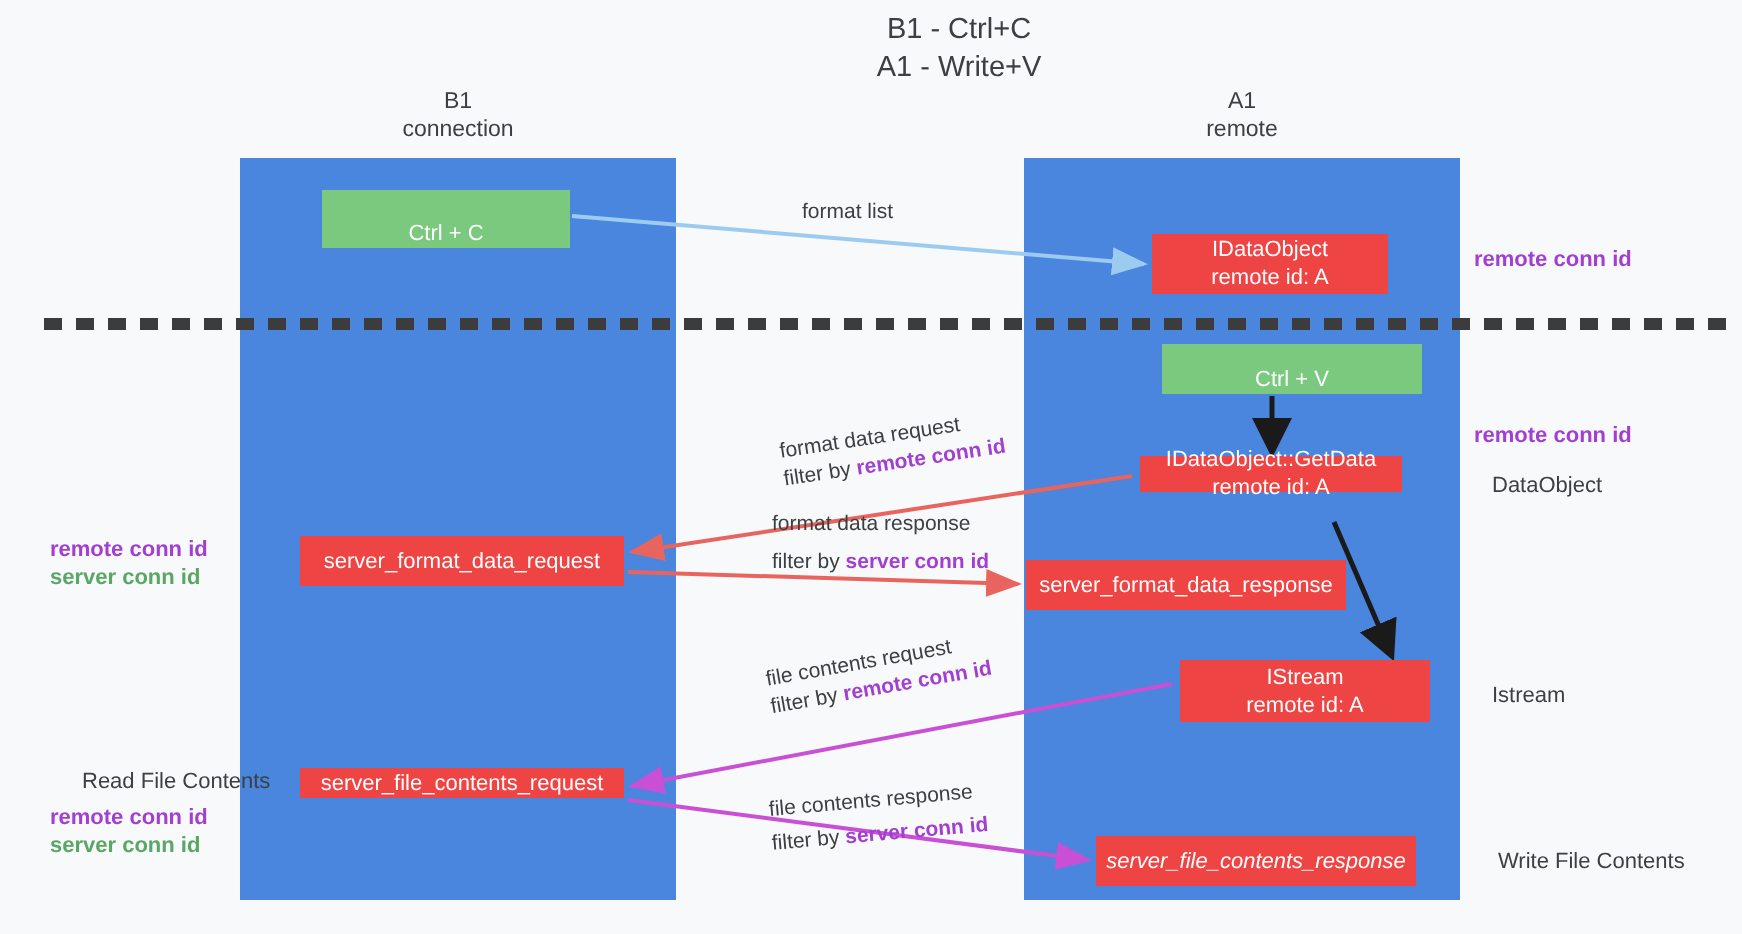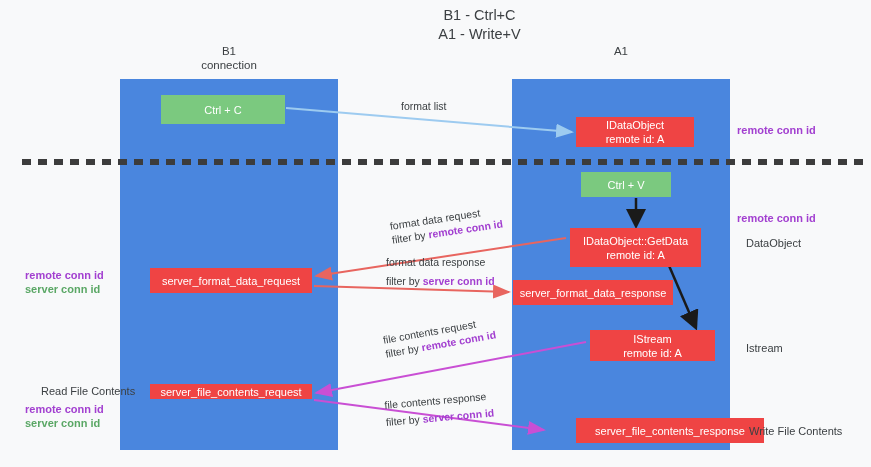--- a/index.html
+++ b/index.html
@@ -18,32 +18,32 @@
   .hdr{position:absolute;text-align:center;color:#3c4043;font-size:11.5px;line-height:14px;}
   #hdr-b1{left:120px;top:44px;width:218px;}
   #hdr-a1{left:512px;top:44px;width:218px;}
 
   #title{position:absolute;left:0;top:6px;width:871px;text-align:center;
     color:#3c4043;font-size:14.5px;line-height:19px;margin-left:44px;}
 
   .box{position:absolute;display:flex;flex-direction:column;align-items:center;
     justify-content:center;color:#ffffff;font-size:11px;line-height:14px;
     text-align:center;box-sizing:border-box;}
-  .green{background:#7bc97f;}
+  .green{background:#7bc97f;justify-content:flex-end;}
   .orange{background:#ef4444;}
 
   #b-ctrlc{left:161px;top:95px;width:124px;height:29px;}
-  #b-ctrlv{left:581px;top:172px;width:90px;height:25px;}
+  #b-ctrlv{left:581px;top:172px;width:130px;height:25px;}
   #b-idataobject{left:576px;top:117px;width:118px;height:30px;}
-  #b-getdata{left:570px;top:228px;width:131px;height:39px;}
+  #b-getdata{left:570px;top:228px;width:131px;height:18px;}
   #b-istream{left:590px;top:330px;width:125px;height:31px;}
   #b-sfdreq{left:150px;top:268px;width:162px;height:25px;text-align:right;}
   #b-sfdresp{left:513px;top:280px;width:160px;height:25px;}
   #b-sfcreq{left:150px;top:384px;width:162px;height:15px;}
-  #b-sfcresp{left:576px;top:418px;width:188px;height:25px;}
+  #b-sfcresp{left:548px;top:418px;width:160px;height:25px;font-style:italic;}
 
   .side{position:absolute;font-size:11px;line-height:14px;color:#3c4043;white-space:nowrap;}
   .purple{color:#a23fd0;font-weight:bold;}
   .green-t{color:#5aa765;font-weight:bold;}
   .dark{color:#3c4043;margin-left:16px;}
 
   .edge{position:absolute;font-size:10.5px;color:#3c4043;white-space:nowrap;
     transform-origin:0 0;}
 
   svg#wires{position:absolute;left:0;top:0;width:871px;height:467px;overflow:visible;}
@@ -57,20 +57,21 @@
     <div>B1 - Ctrl+C</div>
     <div>A1 - Write+V</div>
   </div>
 
   <div class="hdr" id="hdr-b1">
     <div>B1</div>
     <div>connection</div>
   </div>
   <div class="hdr" id="hdr-a1">
     <div>A1</div>
+    <div>remote</div>
   </div>
 
   <div class="col" id="col-b1"></div>
   <div class="col" id="col-a1"></div>
 
   <svg id="wires">
     <defs>
       <marker id="ah-blue" markerWidth="9" markerHeight="7" refX="8" refY="3.5" orient="auto">
         <polygon points="0 0, 9 3.5, 0 7" fill="#9dcbf0"></polygon>
       </marker>

